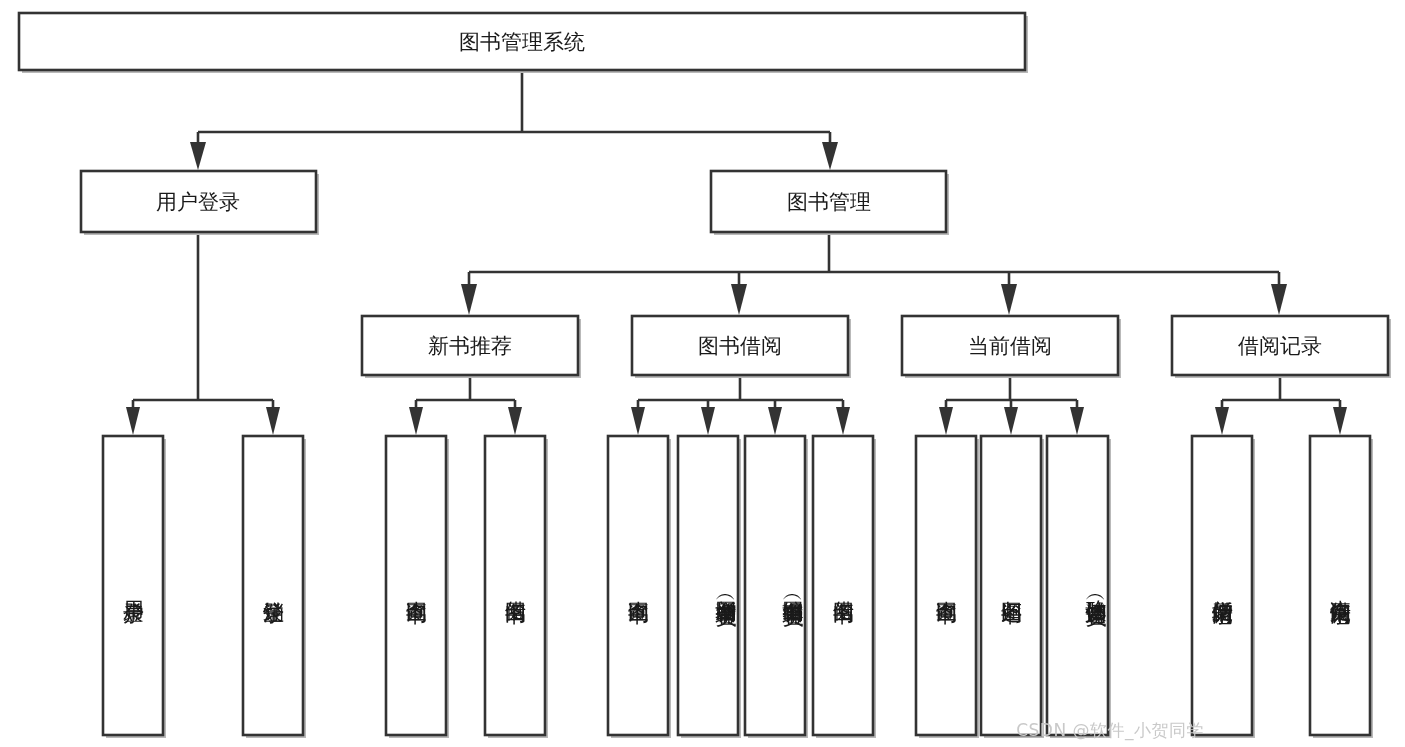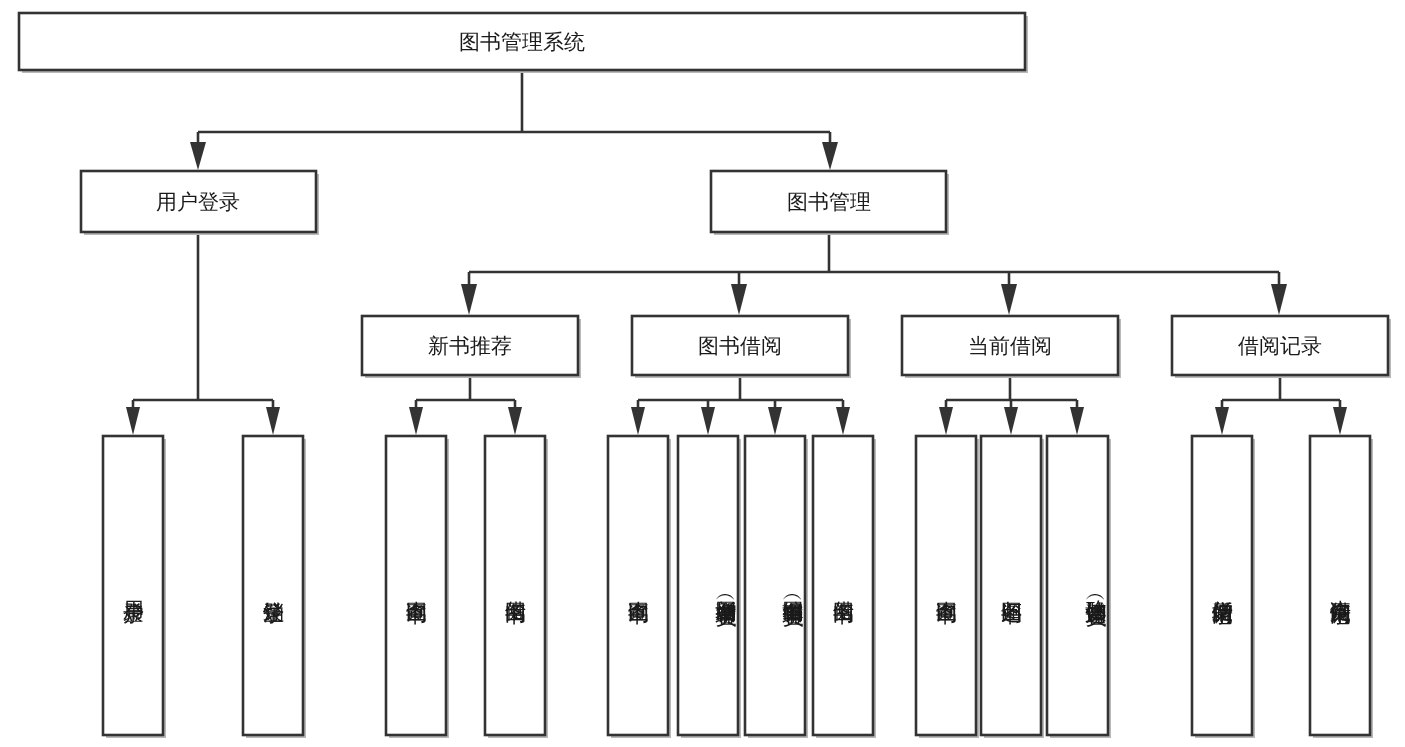--- a/index.html
+++ b/index.html
@@ -268,14 +268,15 @@
   <div class="leaf-label" style="left:608px; top:436px; width:60px; height:299px;">查询图书</div>
   <div class="leaf-label" style="left:678px; top:440px; width:60px; height:295px; align-items:flex-start;">新增图书（管理员）</div>
   <div class="leaf-label" style="left:745px; top:440px; width:60px; height:295px; align-items:flex-start;">编辑图书（管理员）</div>
   <div class="leaf-label" style="left:813px; top:436px; width:60px; height:299px;">借阅图书</div>
   <div class="leaf-label" style="left:916px; top:436px; width:60px; height:299px;">查询图书</div>
   <div class="leaf-label" style="left:981px; top:436px; width:60px; height:299px;">归还图书</div>
   <div class="leaf-label" style="left:1047px; top:440px; width:61px; height:295px; align-items:flex-start;">确认归还（管理员）</div>
   <div class="leaf-label" style="left:1192px; top:436px; width:60px; height:299px;">新增借阅记录</div>
   <div class="leaf-label" style="left:1310px; top:436px; width:60px; height:299px;">查询借阅记录</div>
 
+  <div id="watermark">CSDN @软件_小贺同学</div>
 
 </div>
 
 </body></html>

